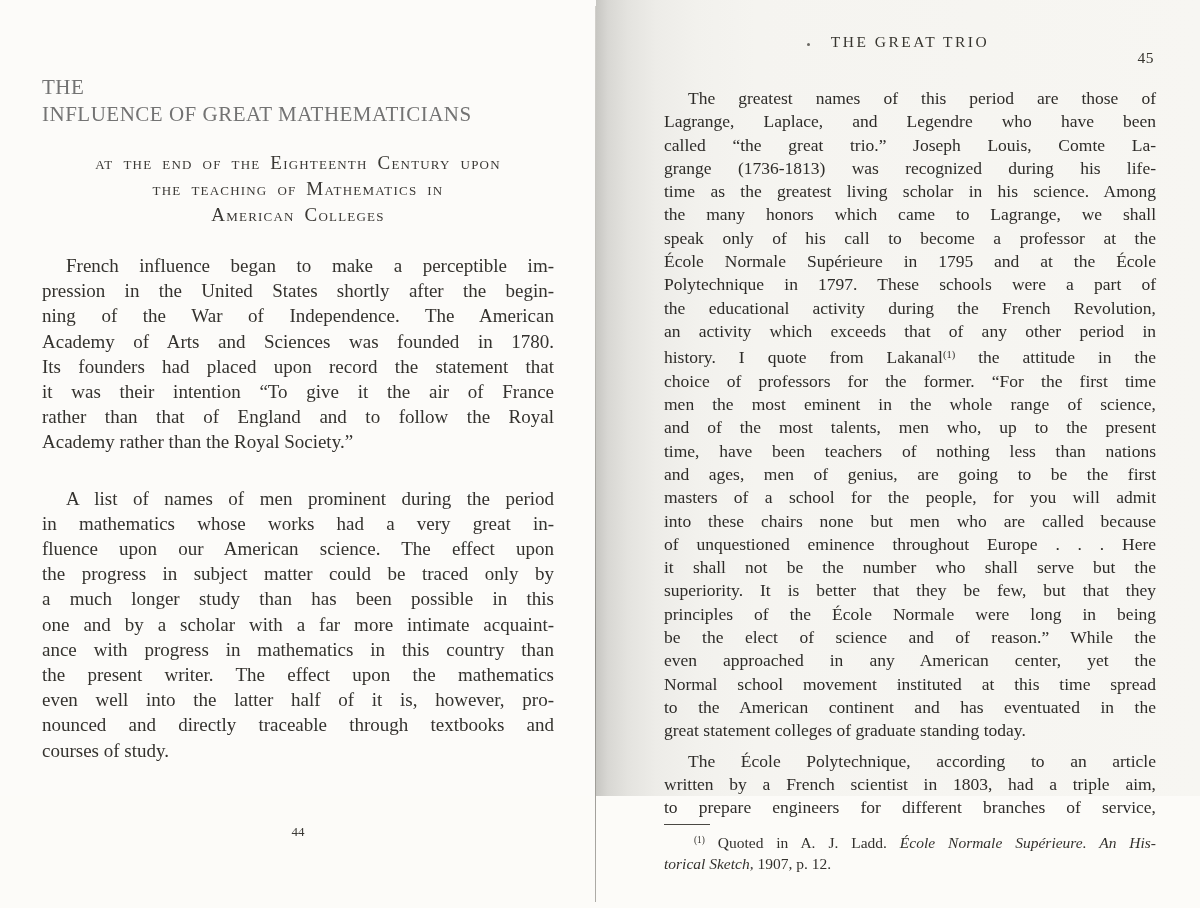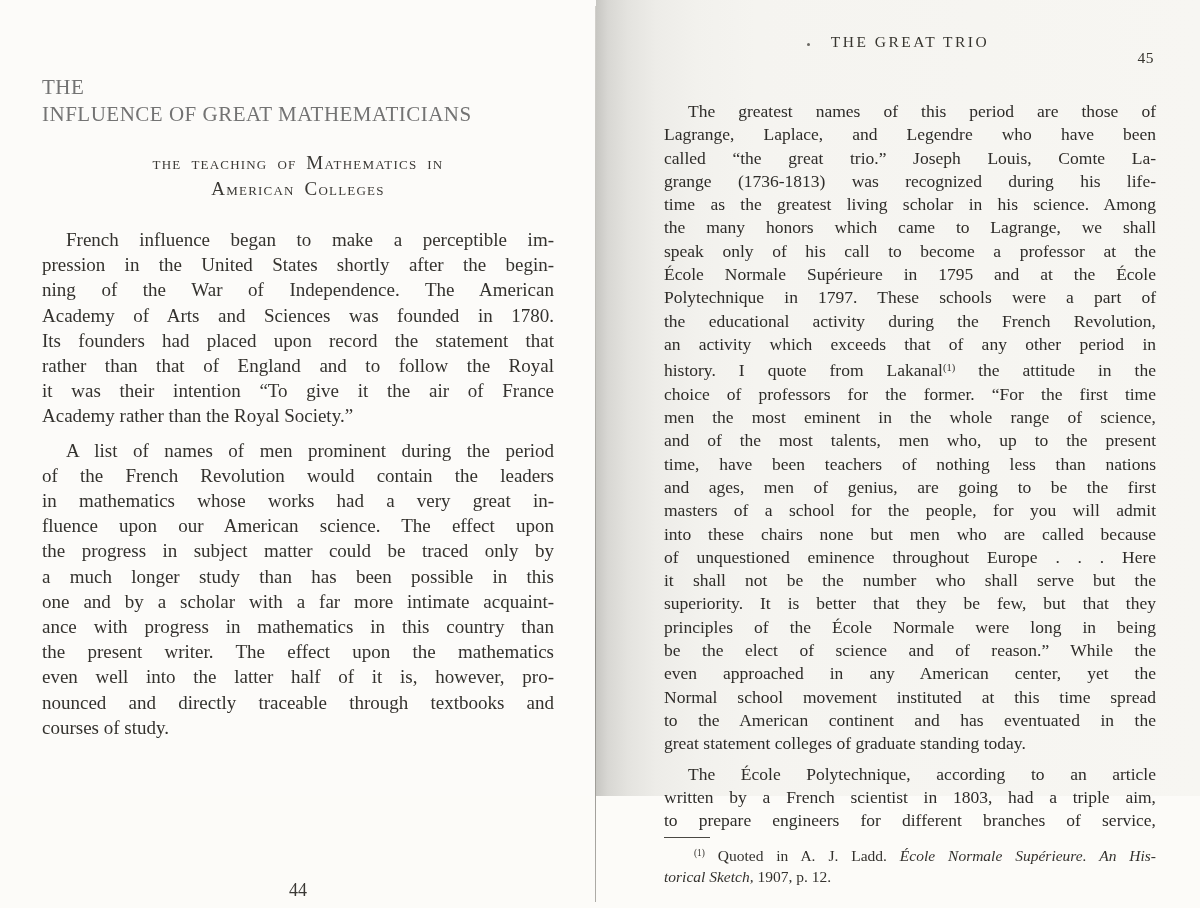--- a/index.html
+++ b/index.html
@@ -13,30 +13,30 @@
   .gutter-line{position:absolute;left:595px;top:6px;width:1px;height:896px;
     background:linear-gradient(to bottom,#d2d0cc 0%,#bbb9b4 35%,#8f8d88 72%,#aeaca7 100%);}
 
   
   .lp-content{position:absolute;left:42px;top:0;width:512px;}
   .lp-title{margin-top:74px;font-size:21px;line-height:27px;
             letter-spacing:.5px;color:#737373;}
   .lp-subtitle{margin-top:22px;text-align:center;font-variant:small-caps;
                font-size:19px;line-height:26px;letter-spacing:1.2px;word-spacing:4px;color:#3a3834;}
   .lp-body{margin-top:25px;font-size:19px;line-height:25.2px;}
-  .page-left .para + .para{margin-top:9px;}
-  .lp-pagenum{position:absolute;left:0;top:880px;width:596px;text-align:center;
-              font-size:18px;color:#3a3834;}
+  .page-left .para + .para{margin-top:31px;}
+  .lp-pagenum{position:absolute;left:0;top:824px;width:596px;text-align:center;
+              font-size:13px;color:#3a3834;}
 
   
   .rp-content{position:absolute;left:68px;top:0;width:492px;}
   .rp-header{position:relative;margin-top:33px;height:22px;text-align:center;
              font-size:15.5px;letter-spacing:2.5px;color:#37352f;}
   .rp-pagenum{position:absolute;right:2px;top:16px;letter-spacing:.5px;}
-  .rp-body{margin-top:45px;font-size:17.5px;line-height:23.3px;}
+  .rp-body{margin-top:32px;font-size:17.5px;line-height:23.3px;}
   .page-right .para + .para{margin-top:7px;}
   .footnote-rule{margin-top:5px;width:46px;height:0;border-top:1.5px solid #4a4843;}
   .rp-footnote{margin-top:5px;font-size:15.5px;line-height:20.5px;color:#33312d;}
   .rp-footnote .line.indent{text-indent:30px;}
   .speck{position:absolute;left:211px;top:43px;width:3px;height:3px;
          border-radius:50%;background:#6a6862;}
 
   
   .para{margin:0;}
   .line{text-align:justify;text-align-last:justify;white-space:normal;}
@@ -50,37 +50,37 @@
 
 <div class="spread">
 
   <div class="page page-left">
     <div class="lp-content">
       <div class="lp-title">
         <div>THE</div>
         <div>INFLUENCE OF GREAT MATHEMATICIANS</div>
       </div>
       <div class="lp-subtitle">
+        <div>at the end of the Eighteenth Century upon</div>
         <div>the teaching of Mathematics in</div>
         <div>American Colleges</div>
       </div>
       <div class="lp-body">
           <div class="para">
             <div class="line indent">French influence began to make a perceptible im-</div>
             <div class="line">pression in the United States shortly after the begin-</div>
             <div class="line">ning of the War of Independence.  The American</div>
             <div class="line">Academy of Arts and Sciences was founded in 1780.</div>
             <div class="line">Its founders had placed upon record the statement that</div>
+            <div class="line">it was their intention “To give it the air of France</div>
             <div class="line">rather than that of England and to follow the Royal</div>
-            <div class="line">it was their intention “To give it the air of France</div>
             <div class="line last">Academy rather than the Royal Society.”</div>
           </div>
           <div class="para">
             <div class="line indent">A list of names of men prominent during the period</div>
-            <div class="line">of the French Revolution would contain the leaders</div>
             <div class="line">in mathematics whose works had a very great in-</div>
             <div class="line">fluence upon our American science.  The effect upon</div>
             <div class="line">the progress in subject matter could be traced only by</div>
             <div class="line">a much longer study than has been possible in this</div>
             <div class="line">one and by a scholar with a far more intimate acquaint-</div>
             <div class="line">ance with progress in mathematics in this country than</div>
             <div class="line">the present writer.  The effect upon the mathematics</div>
             <div class="line">even well into the latter half of it is, however, pro-</div>
             <div class="line">nounced and directly traceable through textbooks and</div>
             <div class="line last">courses of study.</div>

